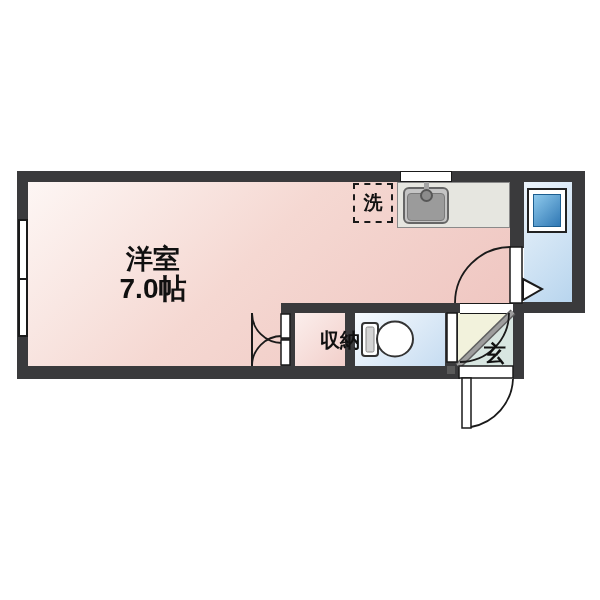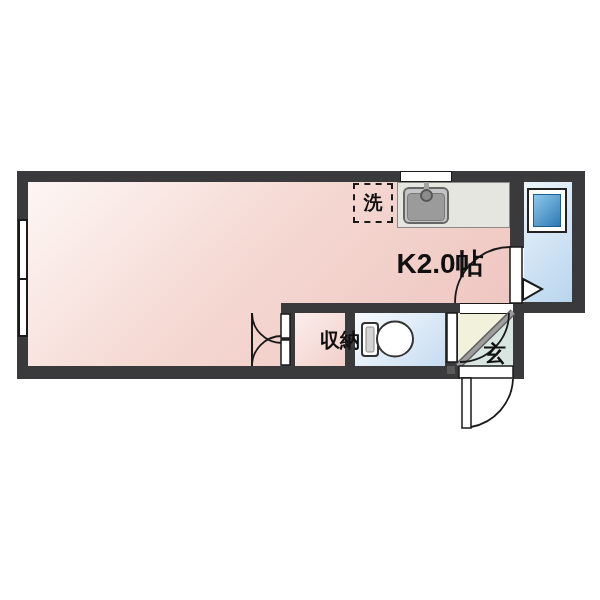--- a/index.html
+++ b/index.html
@@ -116,17 +116,20 @@
 
     <rect x="459" y="366" width="54" height="12" fill="#ffffff" stroke="#1a1a1a" stroke-width="1.5"></rect>
     <rect x="462" y="378" width="9" height="50" fill="#ffffff" stroke="#1a1a1a" stroke-width="1.5"></rect>
     <path d="M471 427 A51 51 0 0 0 513 379" stroke="#1a1a1a" stroke-width="1.8" fill="none"></path>
 
     <rect x="362" y="323" width="16" height="33" rx="3" fill="#ffffff" stroke="#333" stroke-width="2"></rect>
     <rect x="366" y="327" width="8" height="25" rx="1.5" fill="#d4d4d4" stroke="#888" stroke-width="1"></rect>
     <ellipse cx="395" cy="339" rx="18" ry="17.5" fill="#ffffff" stroke="#333" stroke-width="2"></ellipse>
   </svg>
 
-  <div id="kitchen-label" class="label">K2.0帖</div>
+  <div id="main-room-label" class="label">
+    <div>洋室</div>
+    <div class="size">7.0帖</div>
+  </div>
   <div id="closet-label" class="label">収納</div>
   <div id="entrance-label" class="label">玄</div>
 
 </div>
 
 </body></html>

